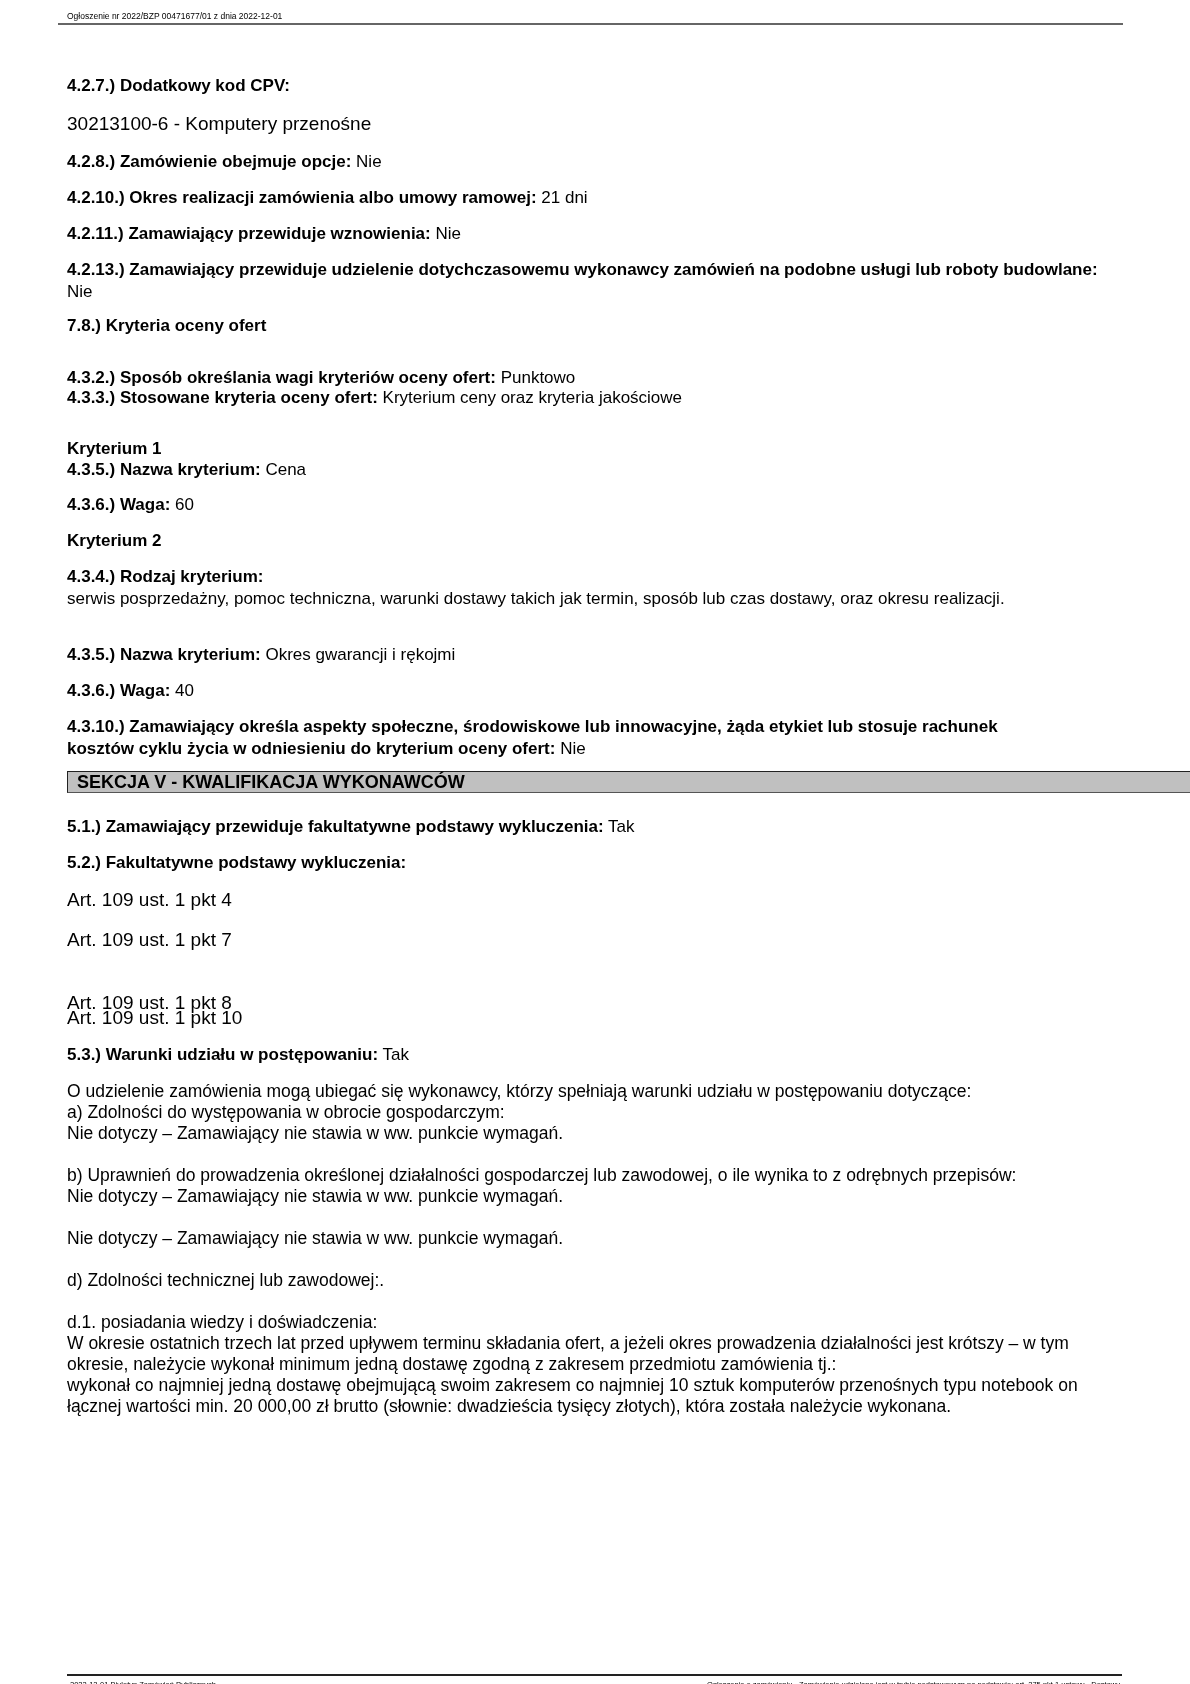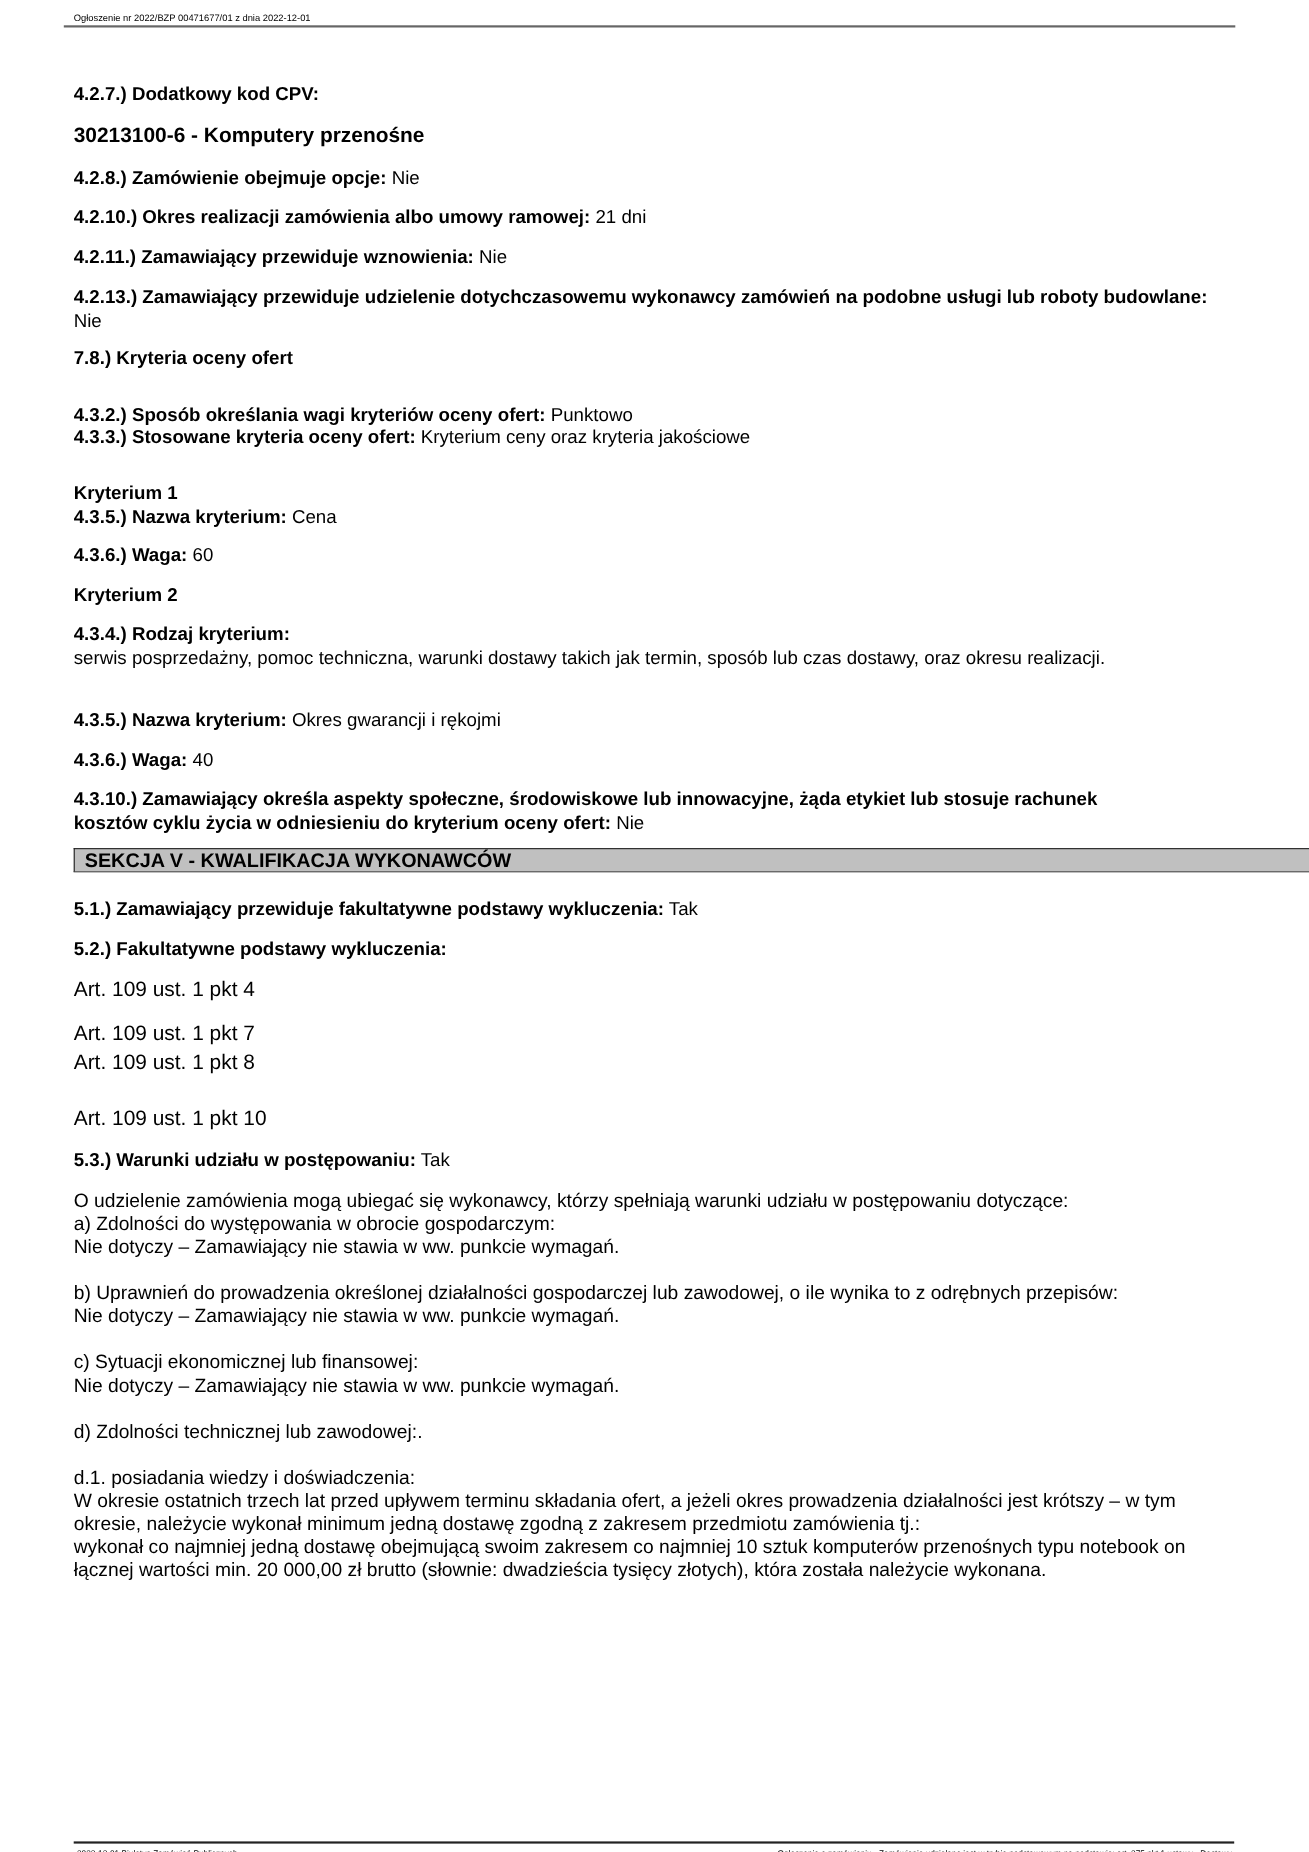--- a/index.html
+++ b/index.html
@@ -8,21 +8,21 @@
     font-family: "Liberation Sans", sans-serif; color: #000;
   }
   .hdr-text {
     position: absolute; left: 67px; top: 11px;
     font-size: 8.5px; color: #000;
   }
   .hdr-rule {
     position: absolute; left: 58px; top: 23px; width: 1065px; height: 2px; background: #666;
   }
   .b { font-weight: bold; }
-  .big { font-size: 19px; font-weight: bold; }
+  .big { font-size: 19px; }
   .sec {
     position: absolute; left: 67px; width: 1154px; height: 22px;
     background: #c0c0c0; border: 1.5px solid #222;
     border-bottom-color: #555; box-sizing: border-box;
     font-weight: bold; font-size: 18px; line-height: 20px; padding-left: 9px;
   }
   .abs { position: absolute; left: 67px; width: 1056px; font-size: 17px; line-height: 21.5px; }
   .ftr-rule { position: absolute; left: 67px; top: 1674px; width: 1055px; height: 1.5px; background: #222; }
   .ftr-l { position: absolute; left: 70px; top: 1680px; font-size: 7.5px; }
   .ftr-r { position: absolute; right: 70px; top: 1680px; font-size: 7.5px; }
@@ -53,34 +53,33 @@
 <div class="abs" style="top:644px;"><span class="b">4.3.5.) Nazwa kryterium:</span><span> Okres gwarancji i rękojmi</span></div>
 <div class="abs" style="top:680px;"><span class="b">4.3.6.) Waga:</span><span> 40</span></div>
 <div class="abs" style="top:716px;width:1000px;"><span class="b">4.3.10.) Zamawiający określa aspekty społeczne, środowiskowe lub innowacyjne, żąda etykiet lub stosuje rachunek kosztów cyklu życia w odniesieniu do kryterium oceny ofert:</span><span> Nie</span></div>
 
 <div class="sec" style="top:771px;">SEKCJA V - KWALIFIKACJA WYKONAWCÓW</div>
 
 <div class="abs" style="top:816px;"><span class="b">5.1.) Zamawiający przewiduje fakultatywne podstawy wykluczenia:</span><span> Tak</span></div>
 <div class="abs" style="top:852px;"><span class="b">5.2.) Fakultatywne podstawy wykluczenia:</span></div>
 <div class="abs" style="top:889px;font-size:19px;">Art. 109 ust. 1 pkt 4</div>
 <div class="abs" style="top:929px;font-size:19px;">Art. 109 ust. 1 pkt 7</div>
-<div class="abs" style="top:956px;font-size:19px;">Art. 109 ust. 1 pkt 8</div>
+<div class="abs" style="top:992px;font-size:19px;">Art. 109 ust. 1 pkt 8</div>
 <div class="abs" style="top:1007px;font-size:19px;">Art. 109 ust. 1 pkt 10</div>
 <div class="abs" style="top:1044px;"><span class="b">5.3.) Warunki udziału w postępowaniu:</span><span> Tak</span></div>
 
 <div class="abs" style="top:1081px;font-size:17.5px;line-height:21px;">
   <div id="f54">
       <div>O udzielenie zamówienia mogą ubiegać się wykonawcy, którzy spełniają warunki udziału w postępowaniu dotyczące:</div>
       <div>a) Zdolności do występowania w obrocie gospodarczym:</div>
       <div>Nie dotyczy – Zamawiający nie stawia w ww. punkcie wymagań.</div>
       <div style="height: 21px;"></div>
       <div>b) Uprawnień do prowadzenia określonej działalności gospodarczej lub zawodowej, o ile wynika to z odrębnych przepisów:</div>
       <div>Nie dotyczy – Zamawiający nie stawia w ww. punkcie wymagań.</div>
       <div style="height: 21px;"></div>
-      <div>c) Sytuacji ekonomicznej lub finansowej:</div>
       <div>Nie dotyczy – Zamawiający nie stawia w ww. punkcie wymagań.</div>
       <div style="height: 21px;"></div>
       <div>d) Zdolności technicznej lub zawodowej:.</div>
       <div style="height: 21px;"></div>
       <div>d.1. posiadania wiedzy i doświadczenia:</div>
       <div>W okresie ostatnich trzech lat przed upływem terminu składania ofert, a jeżeli okres prowadzenia działalności jest krótszy – w tym okresie, należycie wykonał minimum jedną dostawę zgodną z zakresem przedmiotu zamówienia tj.:</div>
       <div>wykonał co najmniej jedną dostawę obejmującą swoim zakresem co najmniej 10 sztuk komputerów przenośnych typu notebook on łącznej wartości min. 20 000,00 zł brutto (słownie: dwadzieścia tysięcy złotych), która została należycie wykonana.</div>
     </div>
 </div>
 

